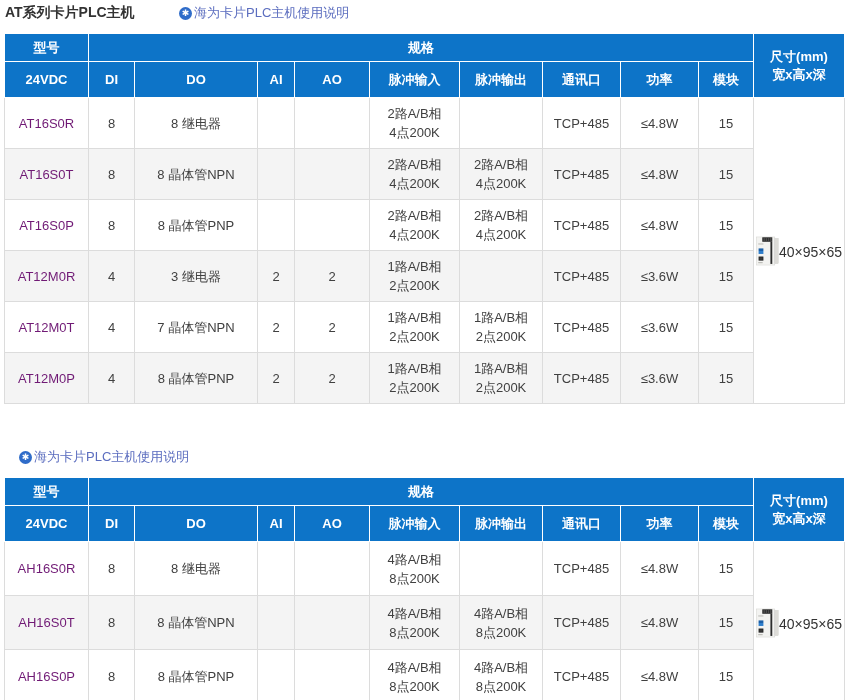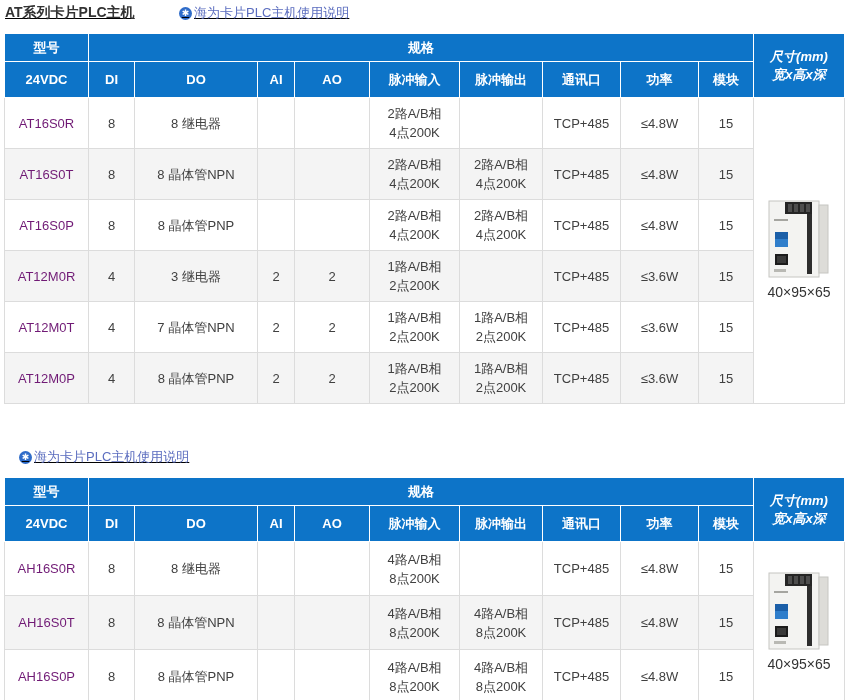--- a/index.html
+++ b/index.html
@@ -7,21 +7,20 @@
     width: 848px; height: 700px; overflow: hidden;
     background: #fff;
     font-family: "Liberation Sans", "DejaVu Sans", sans-serif;
   }
   .page { width: 848px; height: 700px; overflow: hidden; }
 
   .section-header {
     display: flex; align-items: center;
     margin: 4px 0 11px 5px;
     height: 18px;
-    text-decoration: underline;
   }
   .section-title {
     font-size: 14px; font-weight: bold; color: #333;
     min-width: 160px;
   }
   .doc-link {
     display: inline-flex; align-items: center;
     margin-left: 14px;
     font-size: 13px; color: #5b6dbf; text-decoration: none;
     cursor: pointer;
@@ -42,38 +41,38 @@
   }
   .spec thead th {
     background: #0d74c8; color: #fff;
     font-size: 13px; font-weight: bold;
     border: 1px solid #fff;
     text-align: center; vertical-align: middle;
     padding: 0;
   }
   .spec tr.h1 th { height: 28px; }
   .spec tr.h2 th { height: 36px; }
-  .spec th.th-size { line-height: 18px; font-style: italic; }
+  .spec th.th-size { line-height: 18px; }
 
   .spec td {
     border: 1px solid #dcdcdc;
     font-size: 13px; color: #404040;
     text-align: center; vertical-align: middle;
     padding: 2px;
     line-height: 19px;
     background: #fff;
   }
   table.t-at td { height: 51px; }
   table.t-ah td { height: 54px; }
   .spec tr.alt td { background: #f4f4f4; }
   .spec td.size-cell { background: #fff; }
 
   a.model-link { color: #701a75; text-decoration: none; cursor: pointer; }
 
-  .size-wrap { display: flex; flex-direction: column; align-items: center; }
+  .size-wrap { display: flex; flex-direction: row; align-items: center; }
   .size-text { font-size: 14px; color: #333; margin-top: 4px; }
   .plc-photo { display: block; }
 
   .section-ah { margin-top: 44px; }
 </style>
 </head>
 <body>
 
 <div class="page">
 

